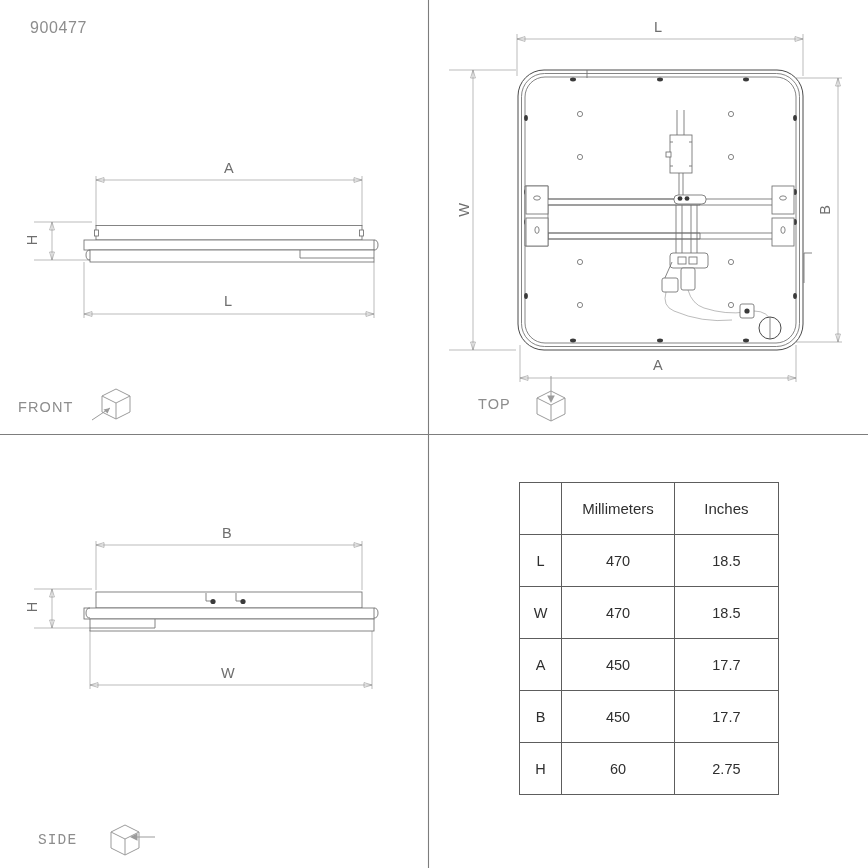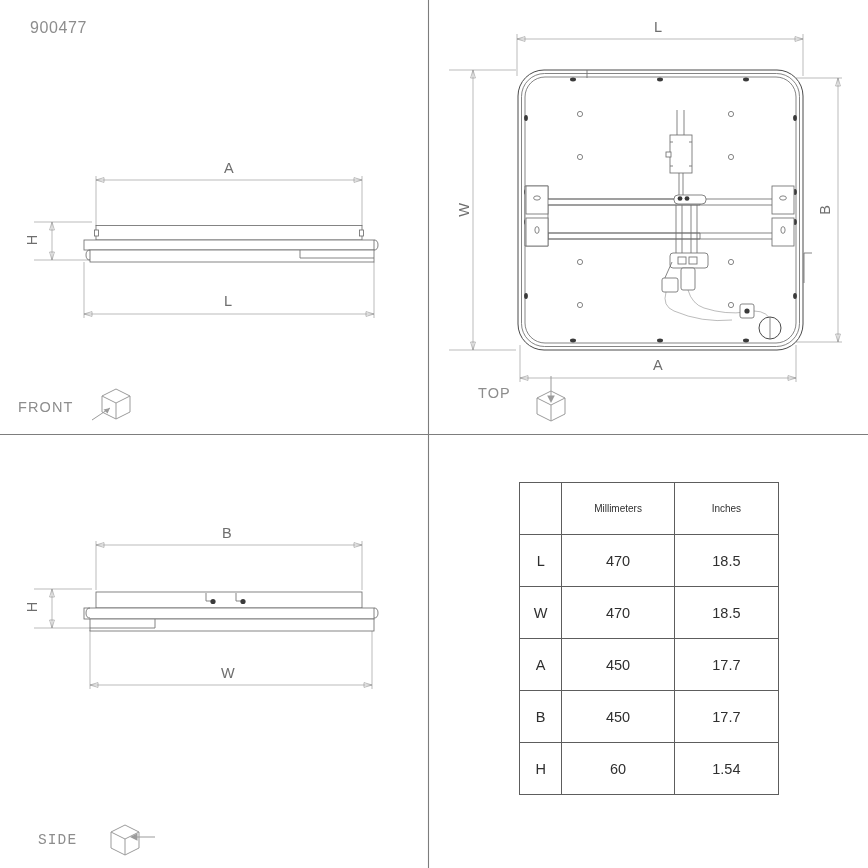--- a/index.html
+++ b/index.html
@@ -34,21 +34,21 @@
     color: #8d8d8d;
     margin-left: 12px;
   }
   .view-label {
     font-size: 14.5px;
     letter-spacing: 1.1px;
     color: #8d8d8d;
     text-align: right;
   }
   #front-label { left: 18px; top: 399px; }
-  #top-label   { left: 478px; top: 385px; }
+  #top-label   { left: 478px; top: 396px; }
   #side-label  { left: 38px; top: 832px; font-family: Liberation Mono, monospace; }
 
   .dimtext {
     position: absolute;
     color: #6e6e6e;
     font-size: 14.5px;
     font-family: "Liberation Sans", sans-serif;
     white-space: nowrap;
   }
   .rot { transform: rotate(-90deg); transform-origin: 50% 50%; }
@@ -72,21 +72,21 @@
   }
   table.dimtable td, table.dimtable th {
     border: 1px solid #5d5d5d;
     text-align: center;
     font-weight: normal;
     color: #2f2f2f;
     font-size: 14.5px;
     height: 51px;
     padding: 0;
   }
-  table.dimtable th { font-size: 10px; }
+  table.dimtable th { font-size: 15px; }
   table.dimtable .c0 { width: 42px; }
   table.dimtable .c1 { width: 113px; }
   table.dimtable .c2 { width: 105px; }
 </style>
 </head>
 <body>
 
 <svg id="sheet" viewBox="0 0 868 868" width="868" height="868">
 
   <line class="divider" x1="428.5" y1="0" x2="428.5" y2="868"></line>
@@ -373,16 +373,16 @@
       <td>17.7</td>
     </tr>
     <tr>
       <td>B</td>
       <td>450</td>
       <td>17.7</td>
     </tr>
     <tr>
       <td>H</td>
       <td>60</td>
-      <td>1.54</td>
+      <td>2.75</td>
     </tr>
   </tbody>
 </table>
 
 </body></html>

